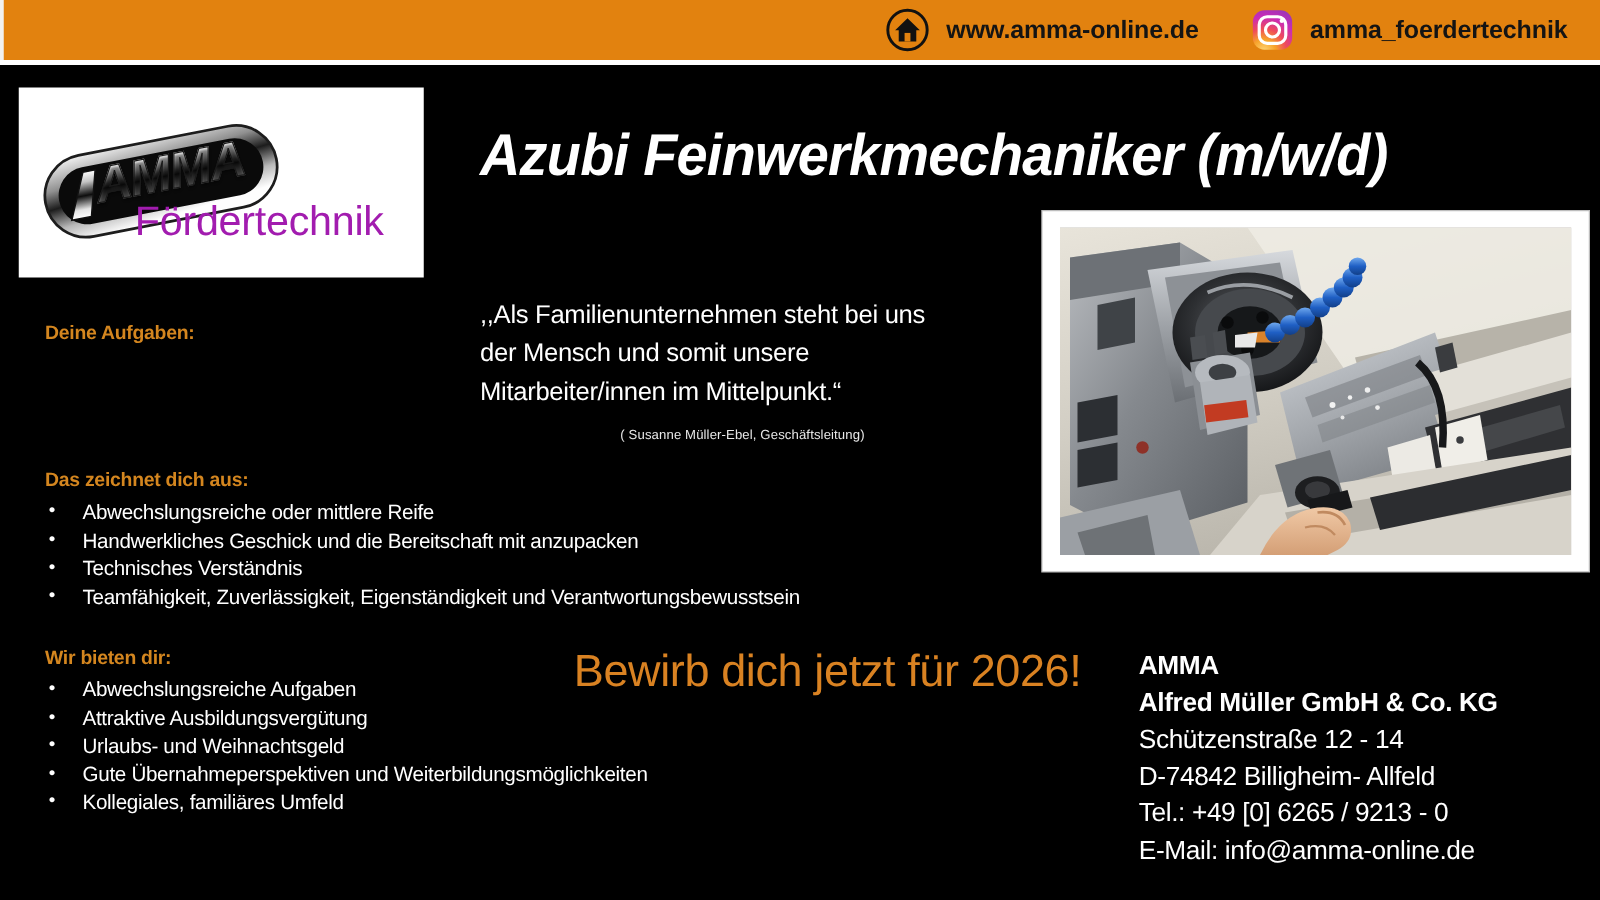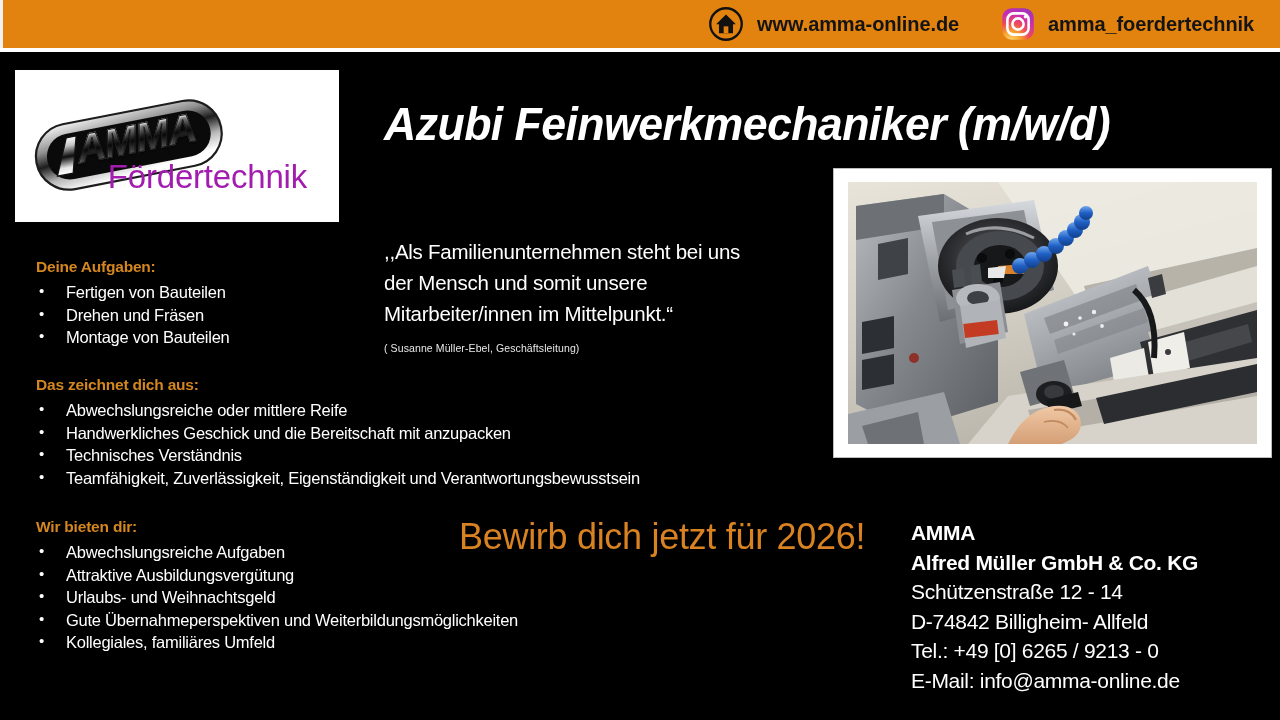--- a/index.html
+++ b/index.html
@@ -163,20 +163,21 @@
   .quote-line {
     font-family: "Liberation Sans", sans-serif;
     font-size: 20.5px;
     color: #ffffff;
     line-height: 31px;
     letter-spacing: -0.25px;
     white-space: nowrap;
   }
   #quote-attribution {
     margin-top: 13px;
+    text-align: center;
     font-family: "Liberation Sans", sans-serif;
     font-size: 10.5px;
     color: #e8e8e8;
     letter-spacing: 0.1px;
   }
 
   
   .section {
     position: absolute;
     left: 36px;
@@ -344,25 +345,20 @@
 
   <div id="quote-block">
     <div class="quote-line">,,Als Familienunternehmen steht bei uns</div>
     <div class="quote-line">der Mensch und somit unsere</div>
     <div class="quote-line">Mitarbeiter/innen im Mittelpunkt.“</div>
     <div id="quote-attribution">( Susanne Müller-Ebel,  Geschäftsleitung)</div>
   </div>
 
   <div class="section" id="section-aufgaben">
     <div class="section-heading">Deine Aufgaben:</div>
-    <ul class="bullet-list">
-      <li class="bullet-item">Fertigen von Bauteilen</li>
-      <li class="bullet-item">Drehen und Fräsen</li>
-      <li class="bullet-item">Montage von Bauteilen</li>
-    </ul>
   </div>
 
   <div class="section" id="section-auszeichnung">
     <div class="section-heading">Das zeichnet dich aus:</div>
     <ul class="bullet-list">
       <li class="bullet-item">Abwechslungsreiche oder mittlere Reife</li>
       <li class="bullet-item">Handwerkliches Geschick und die Bereitschaft mit anzupacken</li>
       <li class="bullet-item">Technisches Verständnis</li>
       <li class="bullet-item">Teamfähigkeit, Zuverlässigkeit, Eigenständigkeit und Verantwortungsbewusstsein</li>
     </ul>

